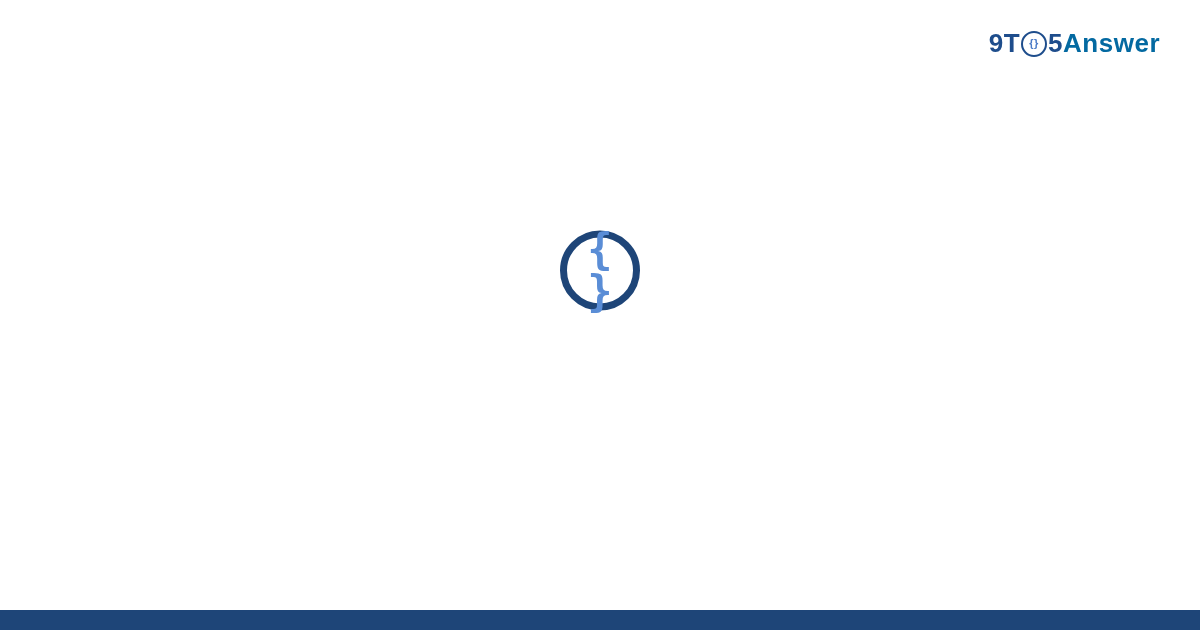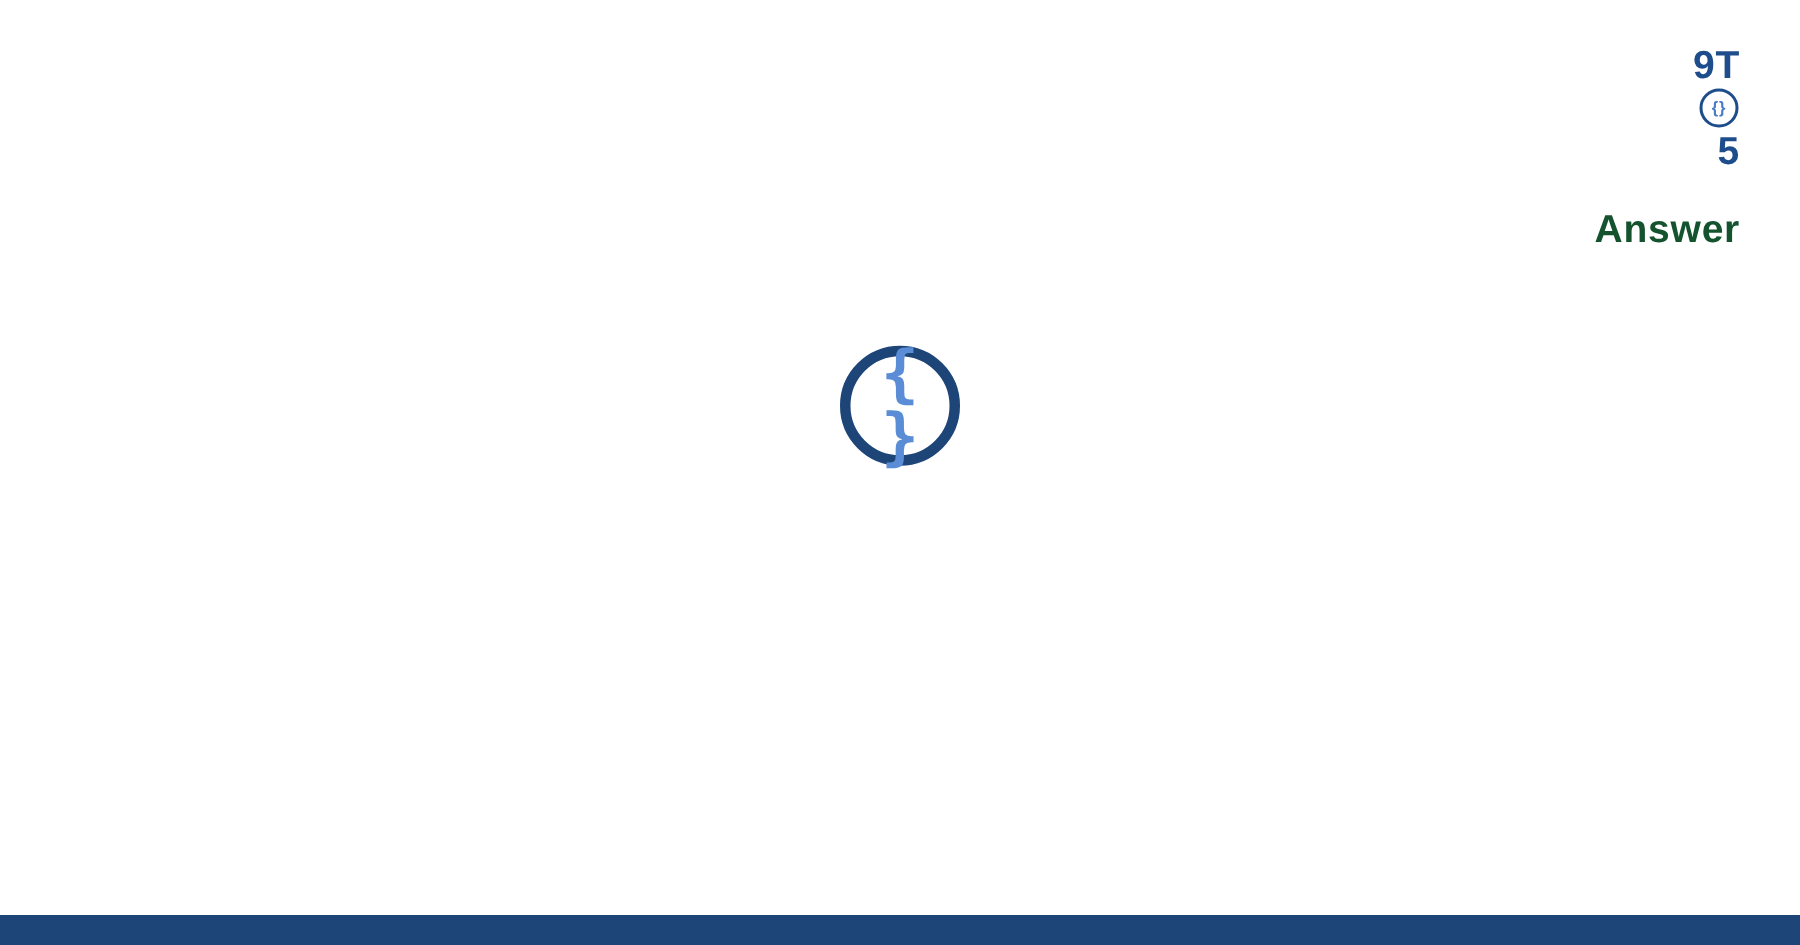--- a/index.html
+++ b/index.html
@@ -13,25 +13,24 @@
       font-family: Arial, Helvetica, sans-serif;
       background: #ffffff;
       position: relative;
       overflow: hidden;
     }
     .header-logo {
       position: absolute;
       top: 28px;
       right: 40px;
       display: flex;
-      align-items: flex-end;
+      align-items: center;
       font-size: 26px;
       font-weight: 600;
       letter-spacing: 0.5px;
-      flex-direction: column;
     }
     .logo-9t {
       color: #1e4d8c;
     }
     .logo-clock {
       display: inline-flex;
       align-items: center;
       justify-content: center;
       width: 26px;
       height: 26px;
@@ -44,22 +43,21 @@
     .logo-clock-inner {
       font-size: 11px;
       color: #4a7ac7;
       font-weight: bold;
       line-height: 1;
     }
     .logo-5 {
       color: #1e4d8c;
     }
     .logo-answer {
-      color: #14532d;
-      margin-top: 21px;
+      color: #0369a1;
     }
     .content {
       position: absolute;
       top: 50%;
       left: 50%;
       transform: translate(-50%, -65%);
       text-align: center;
       width: 100%;
     }
     .icon-circle {

